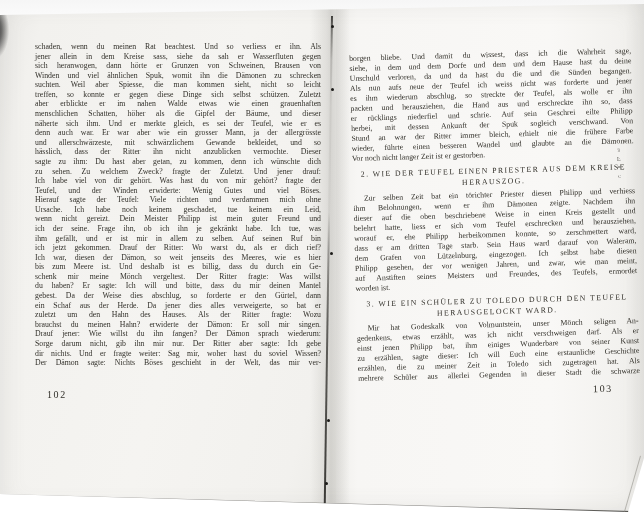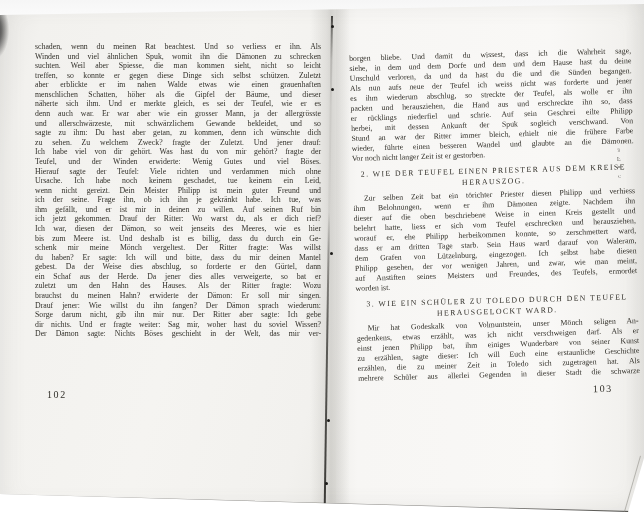--- a/index.html
+++ b/index.html
@@ -92,37 +92,40 @@
   <div class="gutter-dot" style="left:330px;top:252px;"></div>
   <div class="gutter-dot" style="left:327px;top:419px;"></div>
   <div class="gutter-dot" style="left:325px;top:482px;"></div>
 
   <div class="corner-shadow"></div>
   <div class="bottom-edge"></div>
   <div class="fold-line"></div>
 
   <div class="left-text text-col">
       <div class="tline">schaden, wenn du meinen Rat beachtest.  Und so verliess er ihn.  Als</div>
+      <div class="tline">jener allein in dem Kreise sass, siehe da sah er Wasserfluten gegen</div>
+      <div class="tline">sich heranwogen, dann hörte er Grunzen von Schweinen, Brausen von</div>
       <div class="tline">Winden und viel ähnlichen Spuk, womit ihn die Dämonen zu schrecken</div>
       <div class="tline">suchten.  Weil aber Spiesse, die man kommen sieht, nicht so leicht</div>
       <div class="tline">treffen, so konnte er gegen diese Dinge sich selbst schützen.  Zuletzt</div>
       <div class="tline">aber erblickte er im nahen Walde etwas wie einen grauenhaften</div>
       <div class="tline">menschlichen Schatten, höher als die Gipfel der Bäume, und dieser</div>
       <div class="tline">näherte sich ihm.  Und er merkte gleich, es sei der Teufel, wie er es</div>
       <div class="tline">denn auch war. Er war aber wie ein grosser Mann, ja der allergrösste</div>
       <div class="tline">und allerschwärzeste, mit schwärzlichem Gewande bekleidet, und so</div>
+      <div class="tline">hässlich, dass der Ritter ihn nicht anzublicken vermochte.  Dieser</div>
       <div class="tline">sagte zu ihm: Du hast aber getan, zu kommen, denn ich wünschte dich</div>
       <div class="tline">zu sehen.  Zu welchem Zweck? fragte der Zuletzt.  Und jener drauf:</div>
       <div class="tline">Ich habe viel von dir gehört.  Was hast du von mir gehört? fragte der</div>
       <div class="tline">Teufel, und der Winden erwiderte: Wenig Gutes und viel Böses.</div>
       <div class="tline">Hierauf sagte der Teufel: Viele richten und verdammen mich ohne</div>
       <div class="tline">Ursache.  Ich habe noch keinem geschadet, tue keinem ein Leid,</div>
       <div class="tline">wenn nicht gereizt.  Dein Meister Philipp ist mein guter Freund und</div>
       <div class="tline">ich der seine.  Frage ihn, ob ich ihn je gekränkt habe.  Ich tue, was</div>
-      <div class="tline">ihm gefällt, und er ist mir in deinen zu willen.  Auf seinen Ruf bin</div>
+      <div class="tline">ihm gefällt, und er ist mir in allem zu selben.  Auf seinen Ruf bin</div>
       <div class="tline">ich jetzt gekommen.  Drauf der Ritter: Wo warst du, als er dich rief?</div>
       <div class="tline">Ich war, diesen der Dämon, so weit jenseits des Meeres, wie es hier</div>
       <div class="tline">bis zum Meere ist.  Und deshalb ist es billig, dass du durch ein Ge-</div>
       <div class="tline">schenk mir meine Mönch vergeltest.  Der Ritter fragte: Was willst</div>
       <div class="tline">du haben?  Er sagte: Ich will und bitte, dass du mir deinen Mantel</div>
       <div class="tline">gebest.  Da der Weise dies abschlug, so forderte er den Gürtel, dann</div>
       <div class="tline">ein Schaf aus der Herde.  Da jener dies alles verweigerte, so bat er</div>
       <div class="tline">zuletzt um den Hahn des Hauses.  Als der Ritter fragte: Wozu</div>
       <div class="tline">brauchst du meinen Hahn? erwiderte der Dämon: Er soll mir singen.</div>
       <div class="tline">Drauf jener: Wie willst du ihn fangen?  Der Dämon sprach wiederum:</div>

